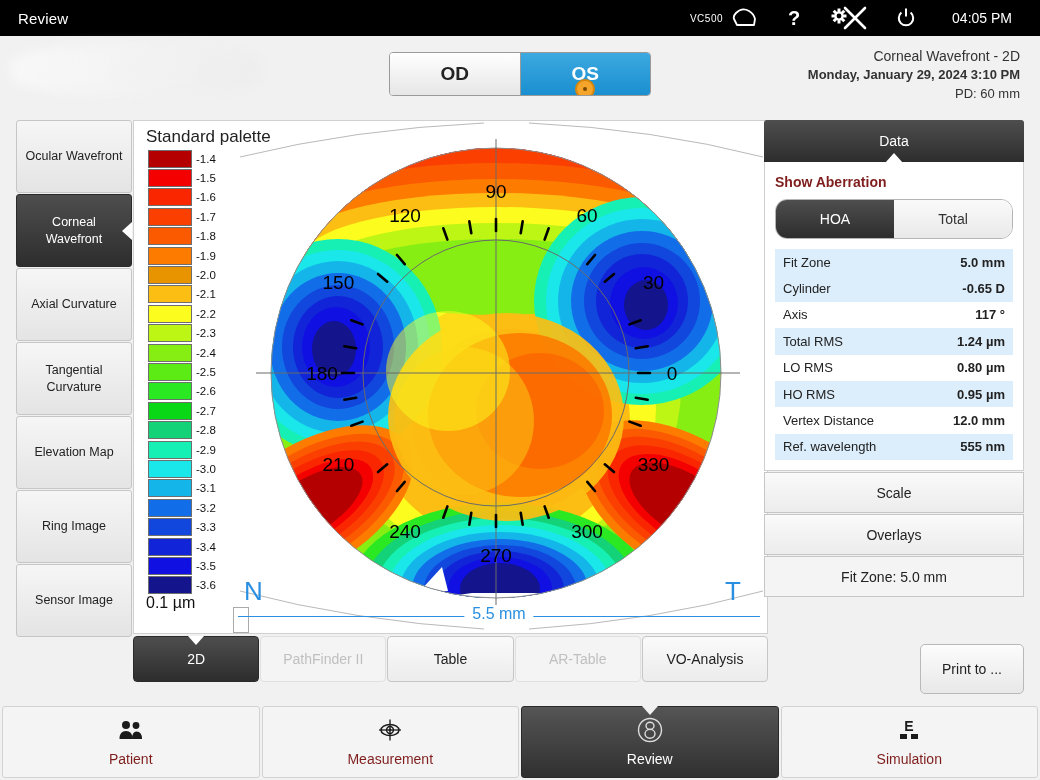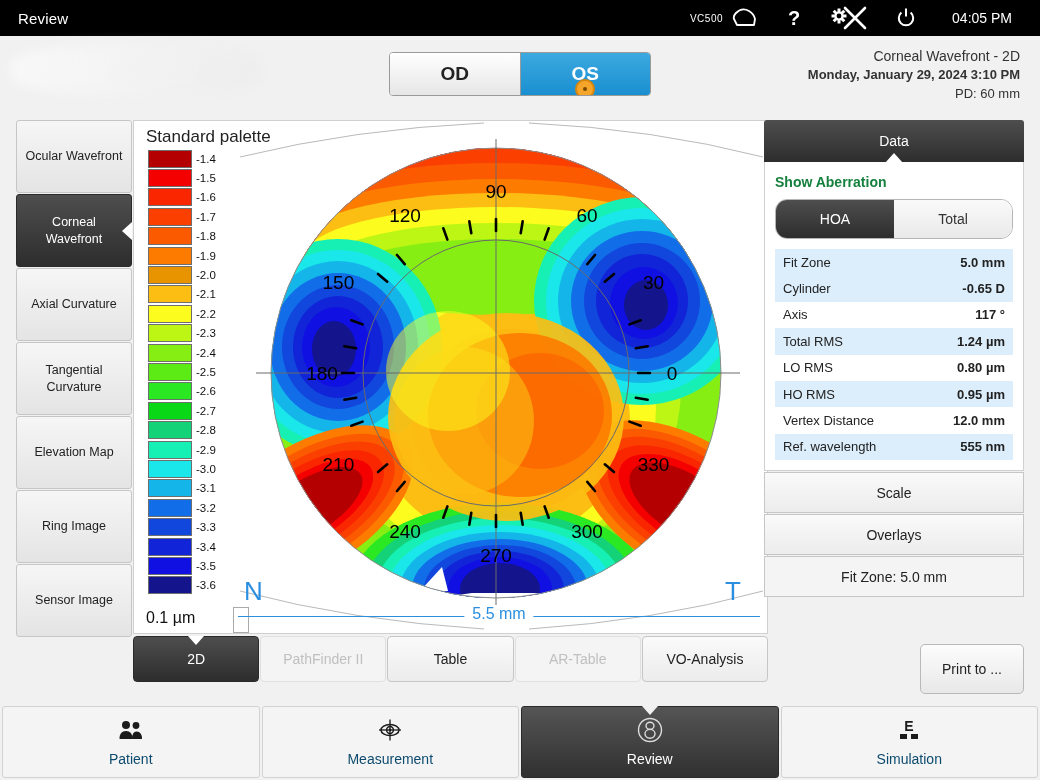--- a/index.html
+++ b/index.html
@@ -99,21 +99,21 @@
   }
   .palette-title {
     position: absolute; left: 12px; top: 6px;
     font-size: 17px; color: #222;
   }
   .palette { position: absolute; left: 14px; top: 28px; width: 78px; }
   .pal-row { display: flex; align-items: center; height: 19.4px; }
   .pal-sw { width: 44px; height: 18px; border: 1px solid #6e6e6e; }
   .pal-lb { font-size: 11.5px; color: #111; margin-left: 4px; }
   .pal-unit {
-    position: absolute; left: 12px; top: 488px;
+    position: absolute; left: 12px; top: 473px;
     font-size: 16px; color: #111;
   }
   .scrollthumb {
     position: absolute; left: 99px; top: 486px; width: 16px; height: 26px;
     background: #fff; border: 1px solid #aaa;
   }
   .mapbox { position: absolute; left: 100px; top: 0; width: 535px; height: 514px; }
   .scalebar {
     position: absolute; left: 104px; bottom: 6px; width: 522px; height: 22px;
     color: #2a8fe0;
@@ -159,21 +159,21 @@
     color: #fff; display: flex; align-items: center; justify-content: center;
     font-size: 14px; border-radius: 3px 3px 0 0; position: relative;
   }
   .dp-head .notch {
     position: absolute; bottom: -1px; left: 50%; margin-left: -9px;
     width: 0; height: 0; border-left: 9px solid transparent;
     border-right: 9px solid transparent; border-bottom: 10px solid #fff;
   }
   .dp-body { background: #fff; border: 1px solid #d0d0d0; border-top: none;
              padding: 12px 10px 10px; }
-  .dp-section { font-size: 14px; font-weight: bold; color: #15803d; margin-bottom: 9px; }
+  .dp-section { font-size: 14px; font-weight: bold; color: #7f1d1d; margin-bottom: 9px; }
   .seg {
     display: flex; height: 40px; border: 1px solid #b5b5b5;
     border-radius: 12px; overflow: hidden; margin-bottom: 10px;
   }
   .seg-btn {
     flex: 1; display: flex; align-items: center; justify-content: center;
     font-size: 14px; color: #333; background: linear-gradient(#fafafa,#e9e9e9);
   }
   .seg-btn.on { background: linear-gradient(#4e4e4e,#2d2d2d); color: #fff; }
   .dtable { width: 100%; border-collapse: collapse; }
@@ -209,21 +209,21 @@
     justify-content: center; gap: 8px; position: relative;
   }
   .nav-item.active {
     background: linear-gradient(#555, #303030); color: #fff; border-color: #2a2a2a;
   }
   .nav-item.active .navnotch {
     position: absolute; top: -1px; left: 50%; margin-left: -8px;
     width: 0; height: 0; border-left: 8px solid transparent;
     border-right: 8px solid transparent; border-top: 9px solid #f1f1f1;
   }
-  .nav-label { font-size: 14px; color: #0c4a6e; }
+  .nav-label { font-size: 14px; color: #7f1d1d; }
   .nav-item.active .nav-label { color: #fff; }
   .nav-ico { height: 26px; display: flex; align-items: center; }
 </style>
 </head>
 <body>
 
 <div id="app">
 
   <div class="titlebar">
     <div class="tb-title">Review</div>

